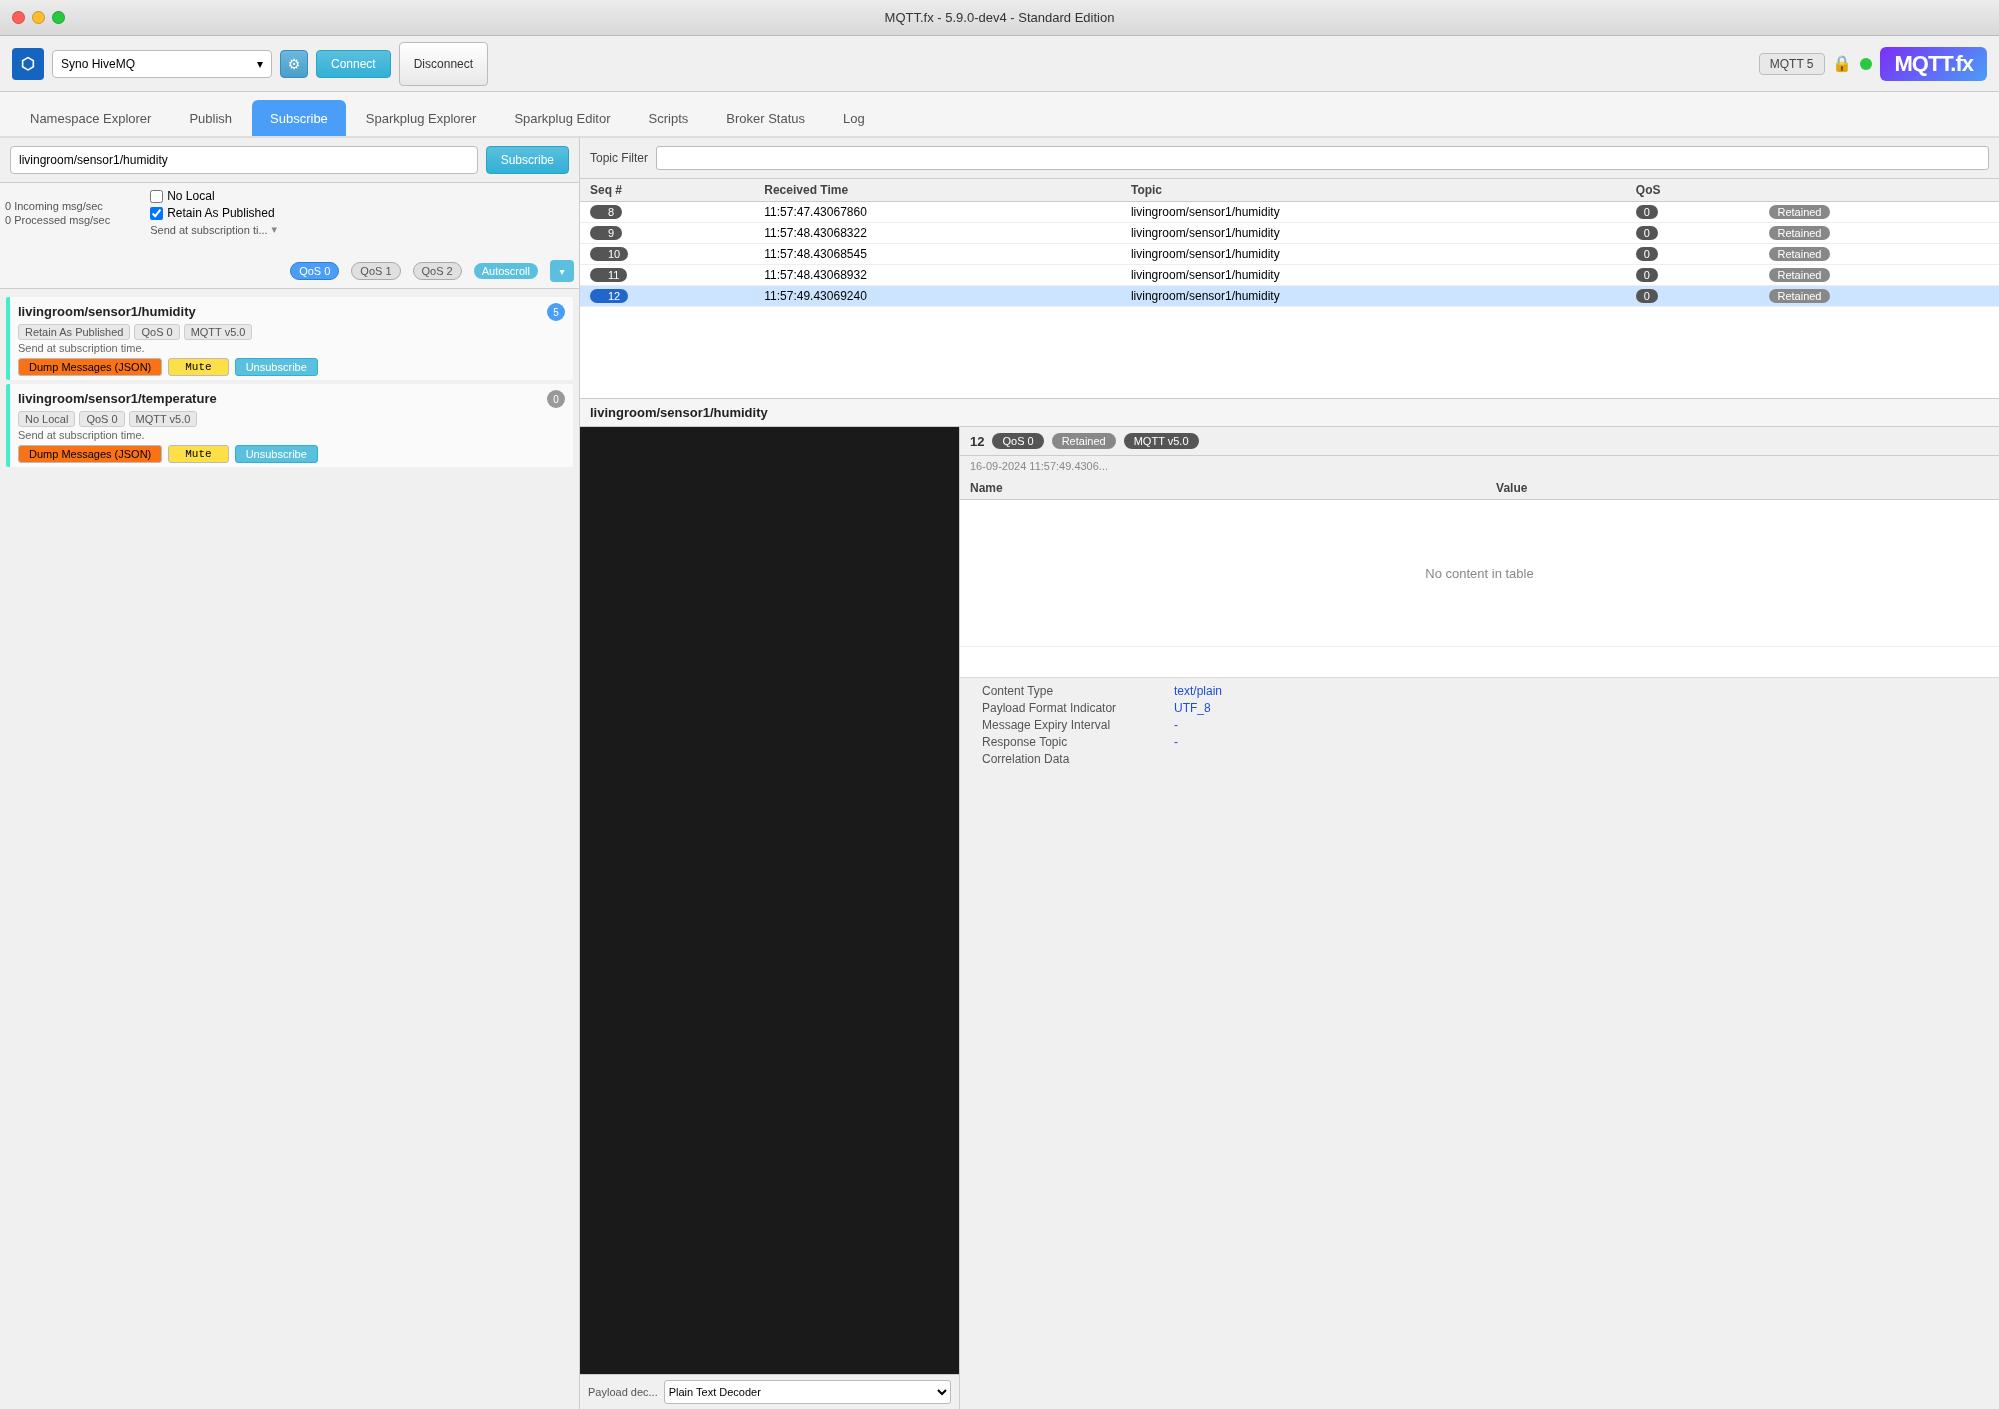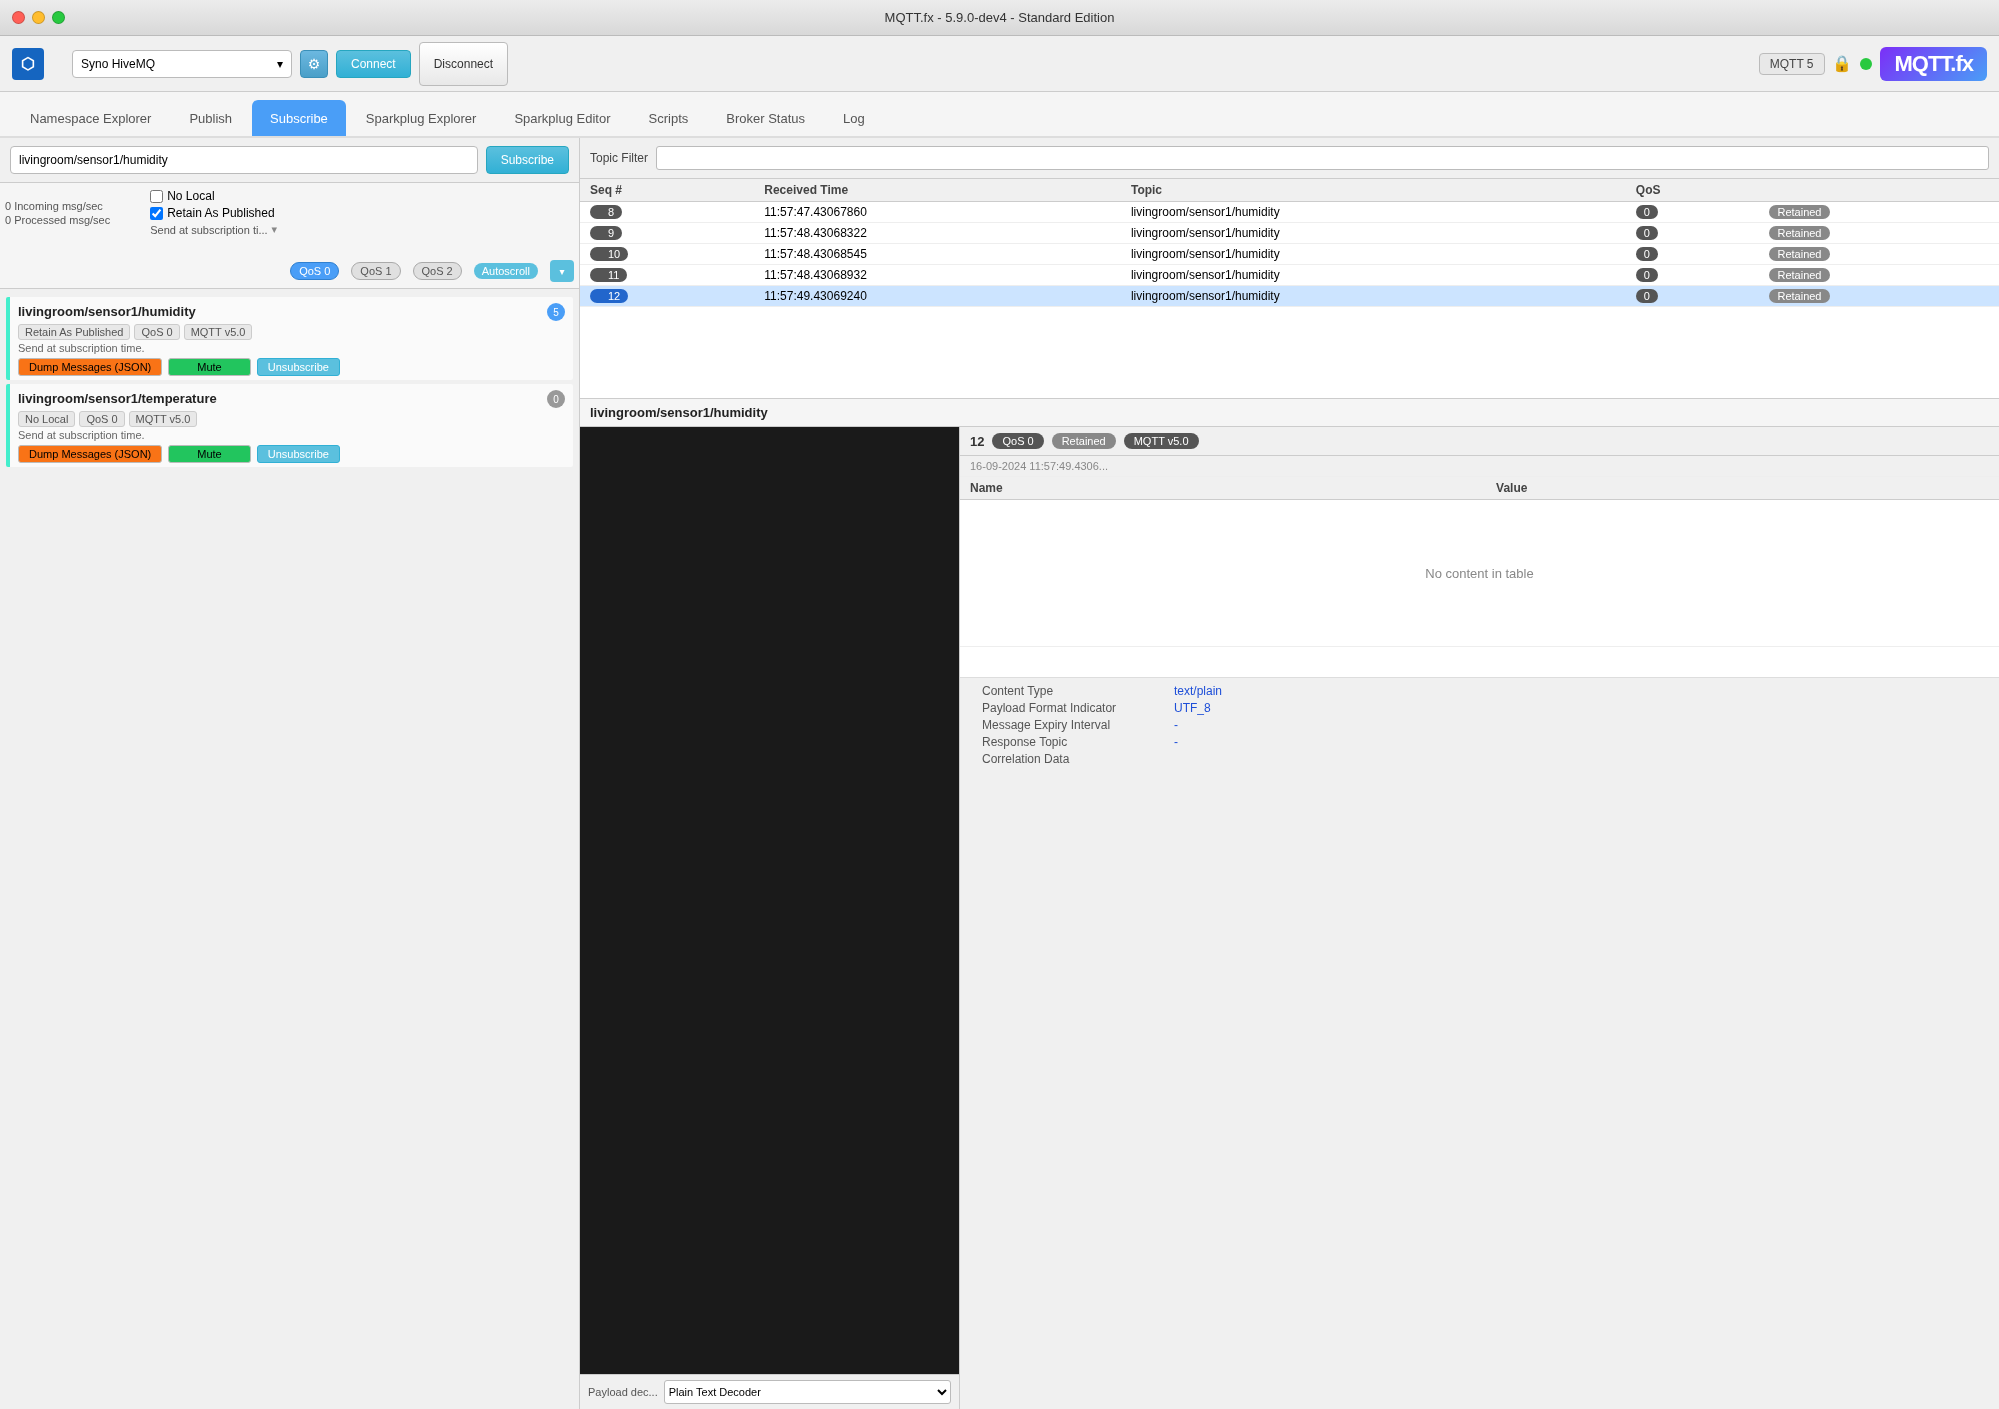--- a/index.html
+++ b/index.html
@@ -58,21 +58,20 @@
       display: flex; align-items: center; justify-content: center;
       color: white; font-size: 16px; font-weight: bold;
     }
     .broker-dropdown {
       width: 220px; height: 28px;
       border: 1px solid #bbb; border-radius: 4px;
       background: white;
       display: flex; align-items: center; justify-content: space-between;
       padding: 0 8px;
       font-size: 12px;
-      margin-left: 20px;
     }
     .btn-connect {
       height: 28px; padding: 0 14px;
       background: linear-gradient(180deg, #5bc0de 0%, #31b0d5 100%);
       color: white; border: 1px solid #26a6c0;
       border-radius: 4px; cursor: pointer;
       font-size: 12px;
     }
     .btn-disconnect {
       height: 44px; padding: 0 14px;
@@ -226,23 +225,23 @@
     .sub-actions {
       display: flex; gap: 6px; align-items: center;
       margin-top: 4px;
     }
     .btn-dump {
       padding: 2px 10px; font-size: 11px;
       background: #f97316; border: 1px solid #bbb;
       border-radius: 3px; cursor: pointer;
     }
     .btn-mute {
-      padding: 2px 28px; font-size: 11px;
-      background: #22c55e; border: 1px solid #bbb;
-      border-radius: 3px; cursor: pointer;
+      padding: 2px 16px; font-size: 11px;
+      background: #fde047; border: 1px solid #bbb;
+      border-radius: 3px; cursor: pointer; font-family: Liberation Mono, monospace;
     }
     .btn-unsub {
       padding: 2px 10px; font-size: 11px;
       background: #5bc0de; color: white;
       border: 1px solid #31b0d5; border-radius: 3px; cursor: pointer;
     }
     
     .right-panel {
       flex: 1;
       display: flex;

